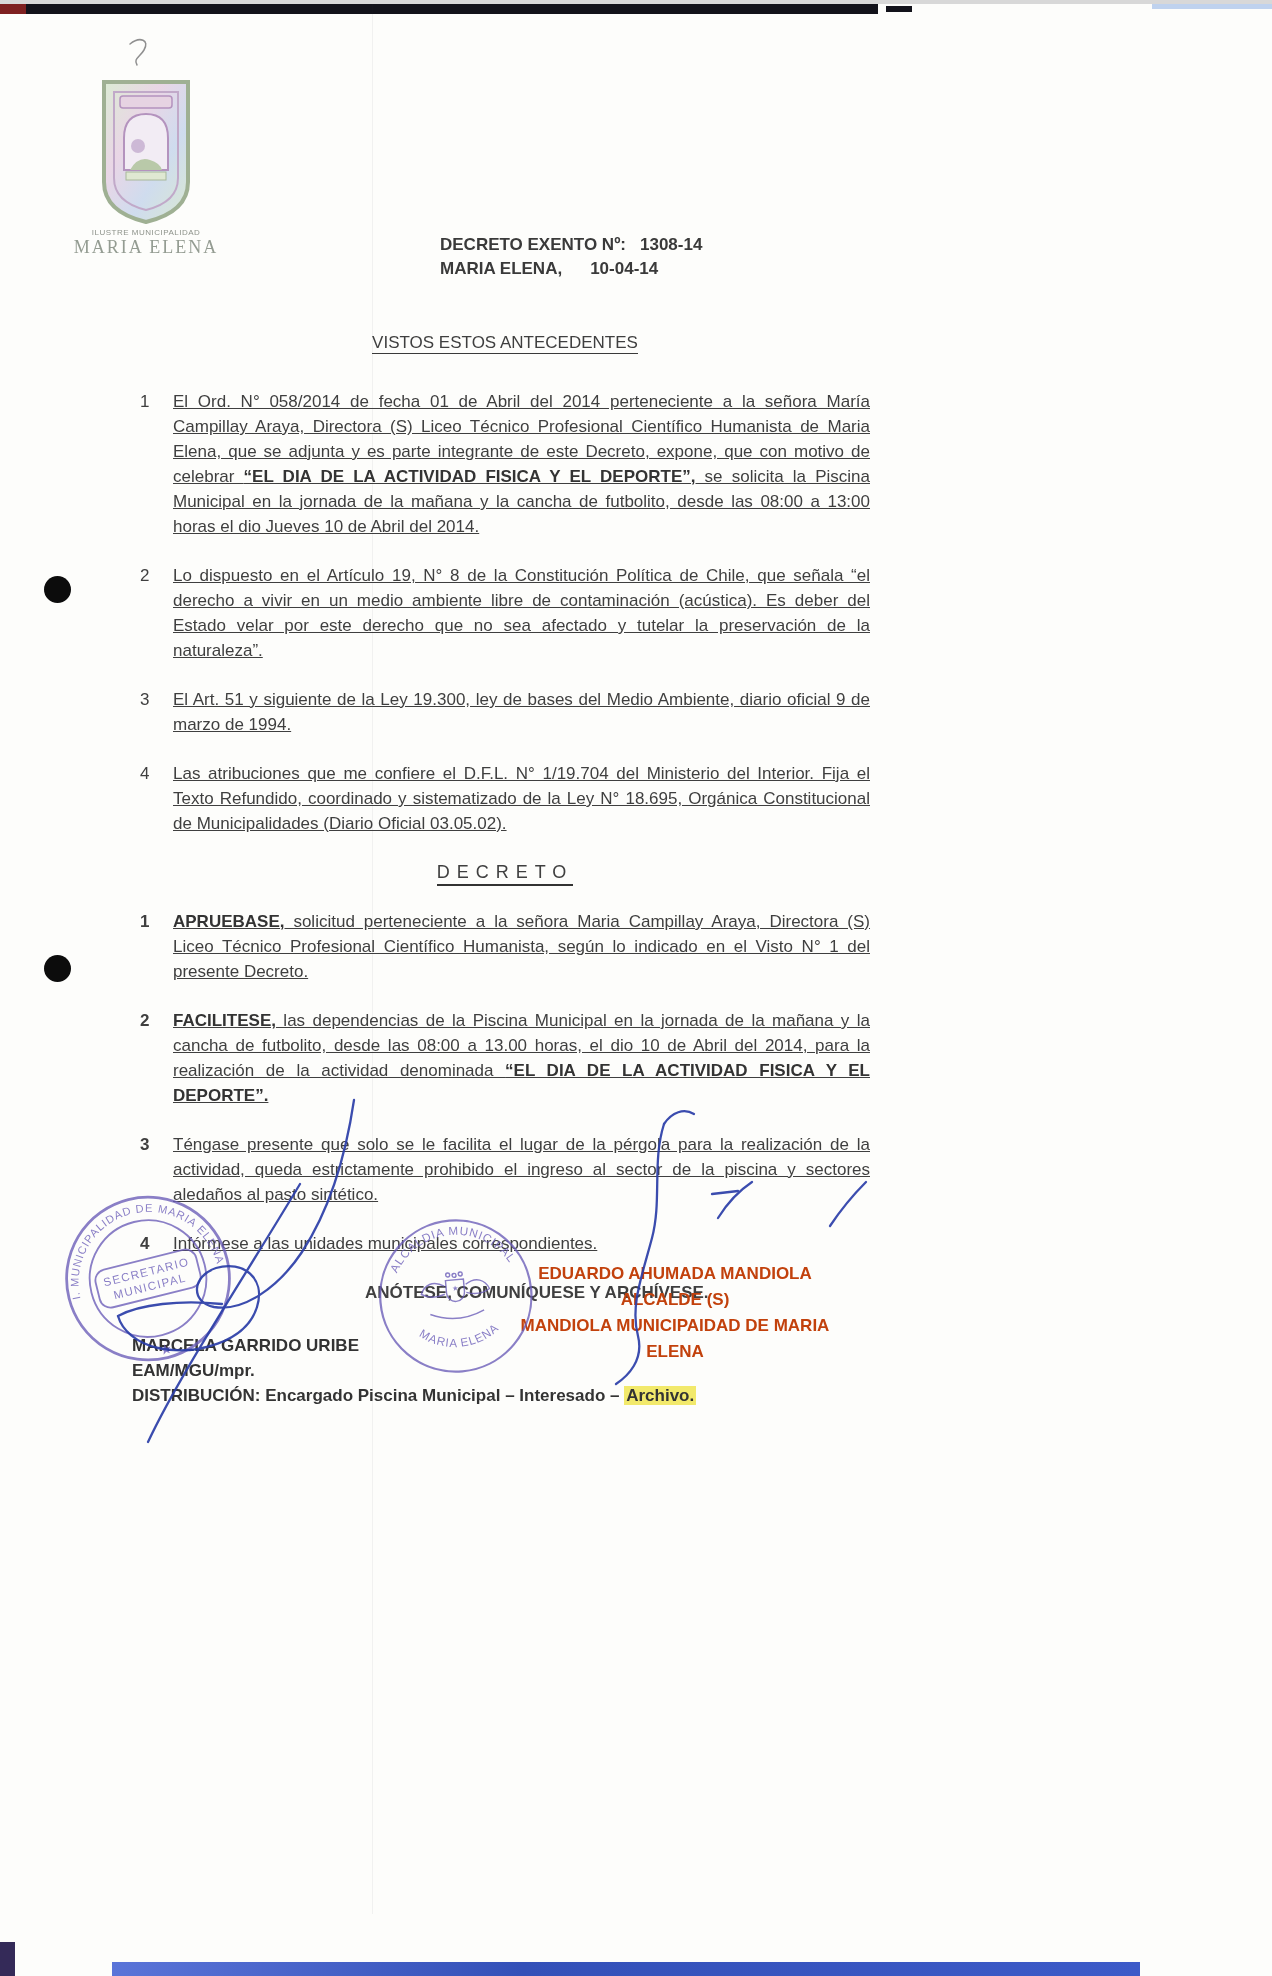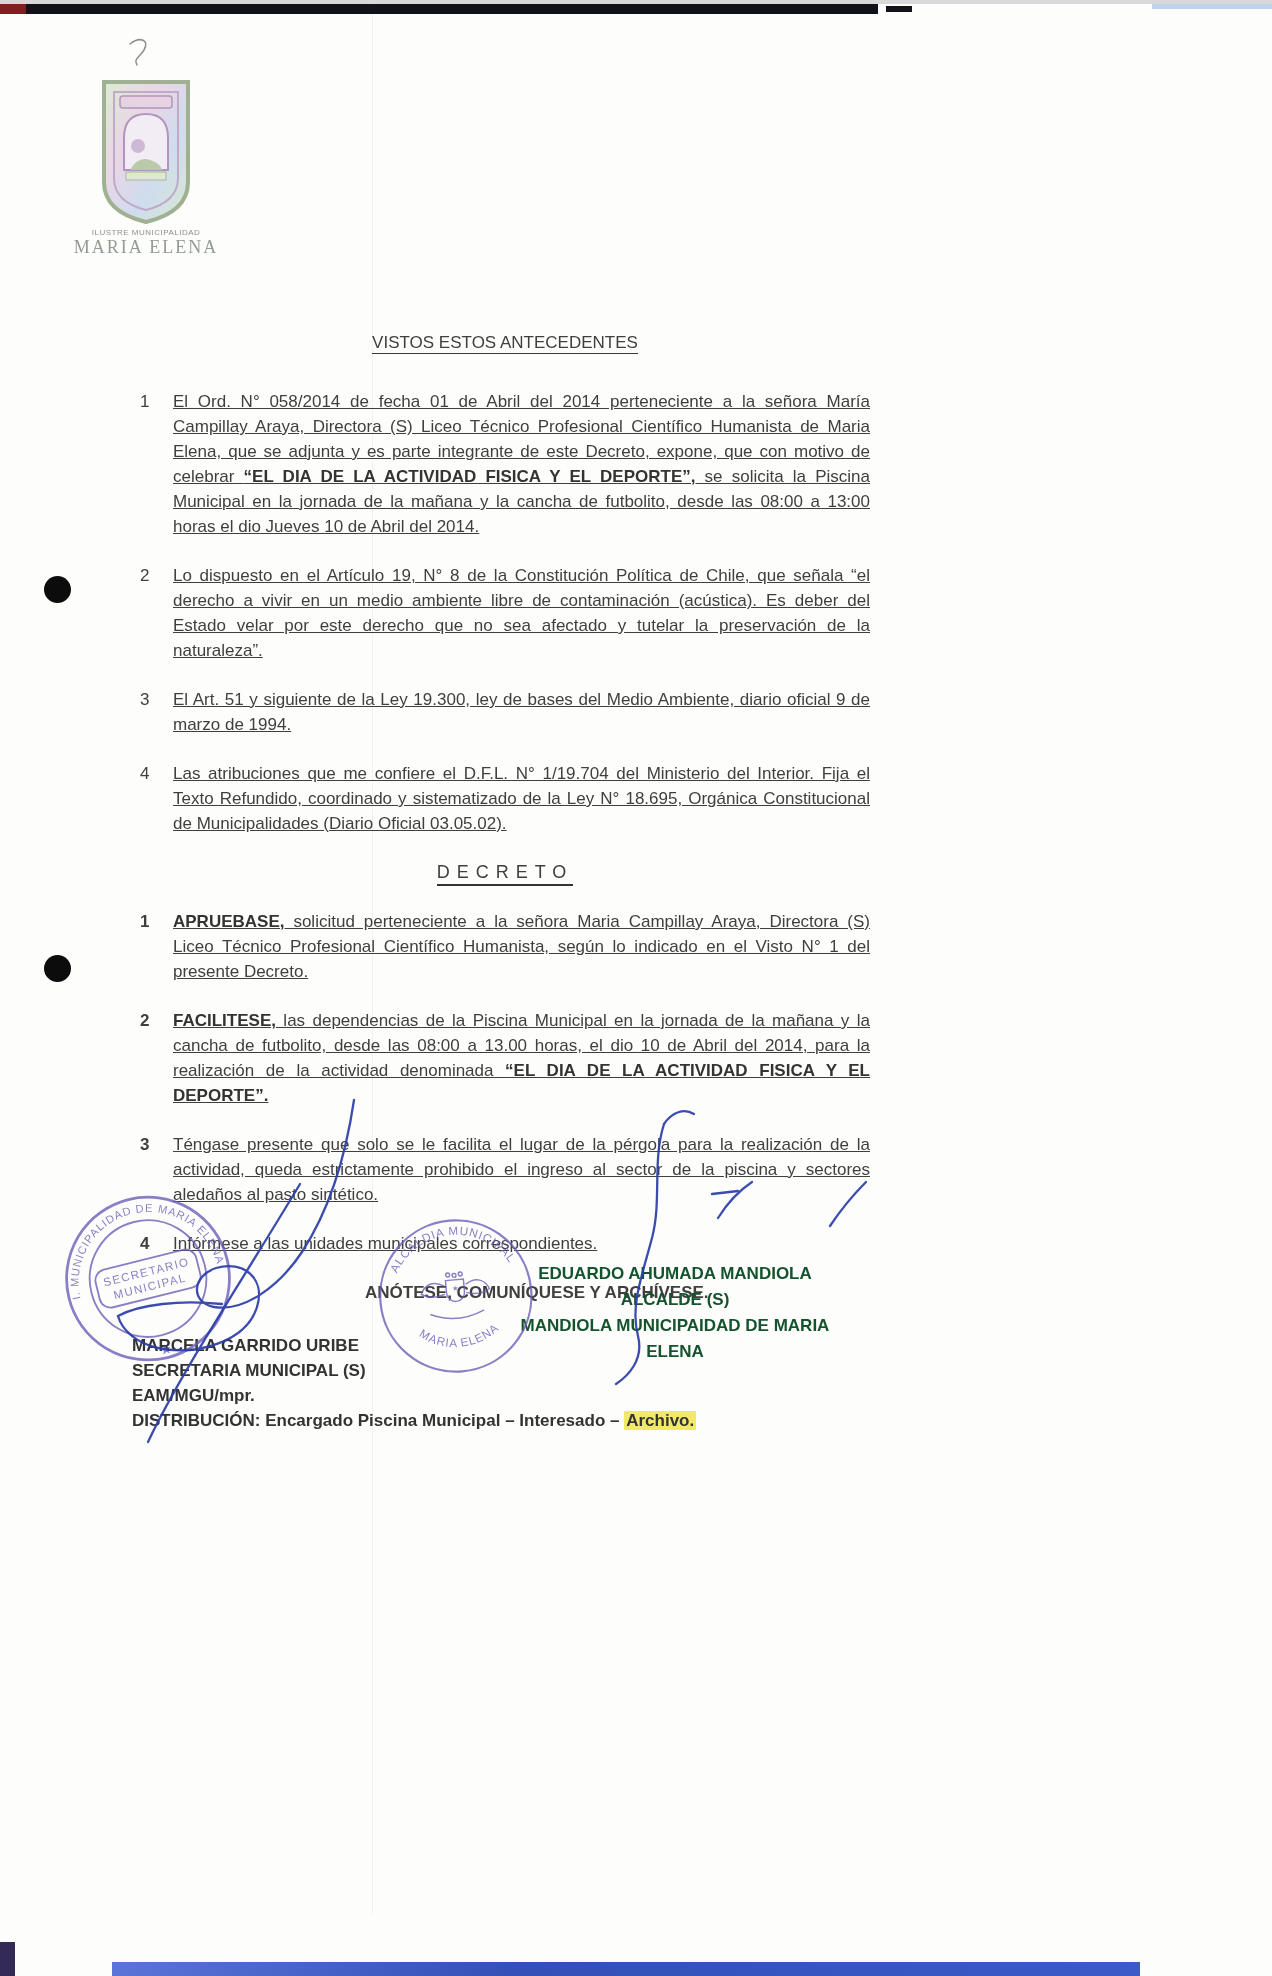--- a/index.html
+++ b/index.html
@@ -37,21 +37,21 @@
   .item { display:flex; margin-bottom:24px; }
   .item .num { width:33px; flex:none; }
   .item .num.b { font-weight:bold; }
   .item .txt { flex:1; text-align:justify;text-decoration:underline; }
   .decreto-title { text-align:center; font-weight:normal; font-size:18px; margin:8px 0 24px 0; }
   .decreto-title span { letter-spacing:7px; border-bottom:2px solid #333; padding-bottom:2px; }
   .closing { font-weight:bold; margin:8px 0 0 225px; }
   b { color:#333; }
 
   
-  .mayor-block { position:absolute; left:500px; top:1257px; width:350px; text-align:center; font-weight:bold; font-size:17px; line-height:26px; color:#14532d; }
+  .mayor-block { position:absolute; left:500px; top:1257px; width:350px; text-align:center; font-weight:bold; font-size:17px; line-height:26px; color:#c2410c; }
   .secretary-block { position:absolute; left:132px; top:1329px; font-weight:bold; font-size:17px; line-height:25px; color:#333; }
   .hl { background:#f2e96b; padding:0 2px; }
 
   .stamp { position:absolute; opacity:.78; }
   .stamp text, .stamp textPath { font-family:"Liberation Sans", sans-serif; fill:#6a5cb8; }
   .stamp-left { left:56px; top:1182px; transform:rotate(-14deg); }
   .stamp-center { left:366px; top:1202px; transform:rotate(-5deg); }
 
   .sig-layer { position:absolute; left:0; top:0; width:1272px; height:1976px; pointer-events:none; }
 </style>
@@ -85,20 +85,28 @@
       <path d="M 34 64 Q 34 40 56 40 Q 78 40 78 64 V 96 H 34 Z" fill="#f2ecf4" stroke="#b493be" stroke-width="2"></path>
       <rect x="30" y="22" width="52" height="12" rx="3" fill="#e6d3e2" stroke="#b493be" stroke-width="1.5"></rect>
       <circle cx="48" cy="72" r="7" fill="#cdb9d6"></circle>
       <path d="M 40 96 Q 48 82 60 86 Q 70 89 72 96 Z" fill="#b9c9a9"></path>
       <rect x="36" y="98" width="40" height="8" fill="#dfe8d2" stroke="#a8b89a" stroke-width="1"></rect>
     </svg>
     <div class="logo-small">ILUSTRE MUNICIPALIDAD</div>
     <div class="logo-name">MARIA ELENA</div>
   </div>
 
+  <div class="header">
+    <div>
+      <span>DECRETO EXENTO Nº:</span><span class="val1">1308-14</span>
+    </div>
+    <div>
+      <span>MARIA ELENA,</span><span class="val2">10-04-14</span>
+    </div>
+  </div>
 
   <div class="doc">
 
     <div class="vistos-title">
       <span>VISTOS ESTOS ANTECEDENTES</span>
     </div>
 
     <div class="item">
       <div class="num">1</div>
       <div class="txt"><span>El Ord. N° 058/2014 de fecha 01 de Abril del 2014 perteneciente a la señora María Campillay Araya, Directora (S) Liceo Técnico Profesional Científico Humanista de Maria Elena, que se adjunta y es parte integrante de este Decreto, expone, que con motivo de celebrar </span><b>“EL DIA DE LA ACTIVIDAD FISICA Y EL DEPORTE”,</b><span> se solicita la Piscina Municipal en la jornada de la mañana y la cancha de futbolito, desde las 08:00 a 13:00 horas el dio Jueves 10 de Abril del 2014.</span></div>
@@ -147,21 +155,20 @@
   </div>
 
   <div class="mayor-block">
     <div>EDUARDO AHUMADA MANDIOLA</div>
     <div>ALCALDE (S)</div>
     <div>MANDIOLA MUNICIPAIDAD DE MARIA ELENA</div>
   </div>
 
   <div class="secretary-block">
     <div>MARCELA GARRIDO URIBE</div>
-    <div>SECRETARIA MUNICIPAL (S)</div>
     <div>EAM/MGU/mpr.</div>
     <div>
       <span>DISTRIBUCIÓN:</span><span> Encargado Piscina Municipal – Interesado – </span><span class="hl">Archivo.</span>
     </div>
   </div>
 
   <div class="stamp stamp-left">
     <svg width="185" height="185" viewBox="0 0 200 200">
       <circle cx="100" cy="100" r="88" fill="none" stroke="#6a5cb8" stroke-width="3"></circle>
       <circle cx="100" cy="100" r="63" fill="none" stroke="#6a5cb8" stroke-width="2"></circle>

